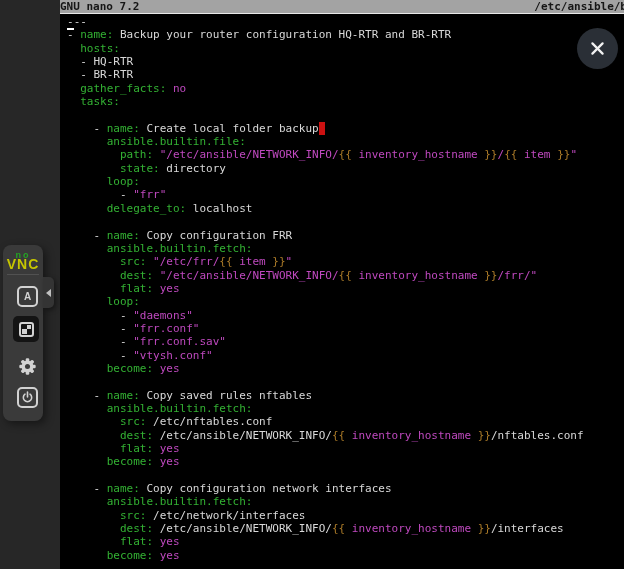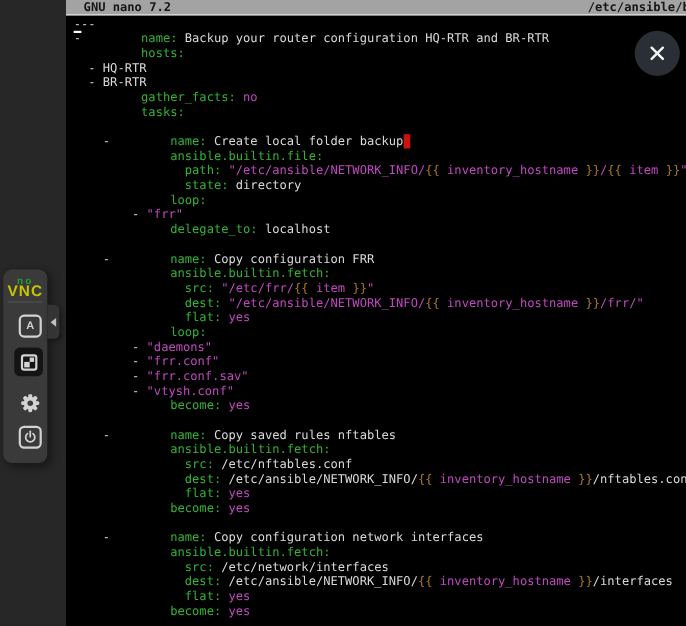--- a/index.html
+++ b/index.html
@@ -9,30 +9,30 @@
   }
   
   .terminal{
     position:absolute;left:60px;top:0;width:564px;height:569px;
     background:#000;overflow:hidden;
   }
   .titlebar{
     height:13px;background:#a3a3a3;border-bottom:1px solid #e9e9e9;
     color:#161616;font-size:11px;font-weight:bold;line-height:13px;
     display:flex;justify-content:space-between;white-space:nowrap;overflow:hidden;
-    padding-left:16px;
+    padding-left:0;
   }
   .titlebar .path{margin-right:-3px;}
   .buffer{
     padding:1px 0 0 7px;font-size:11px;line-height:13.35px;white-space:pre;
     color:#d9d9d9;
   }
   .line{min-height:13.35px;}
   .seg.w{color:#d9d9d9;}
-  .seg.g{color:#33b233;margin-left:48px;}
+  .seg.g{color:#33b233;}
   .seg.m{color:#bf49bf;}
   .seg.o{color:#aa7a28;}
   .seg.r{background:#cc1111;color:#cc1111;}
   .seg.cur{border-bottom:2px solid #ffffff;}
   
   .close-btn{
     position:absolute;left:577px;top:28px;width:41px;height:41px;border-radius:50%;
     background:#2a2f36;display:flex;align-items:center;justify-content:center;cursor:pointer;
   }
   

